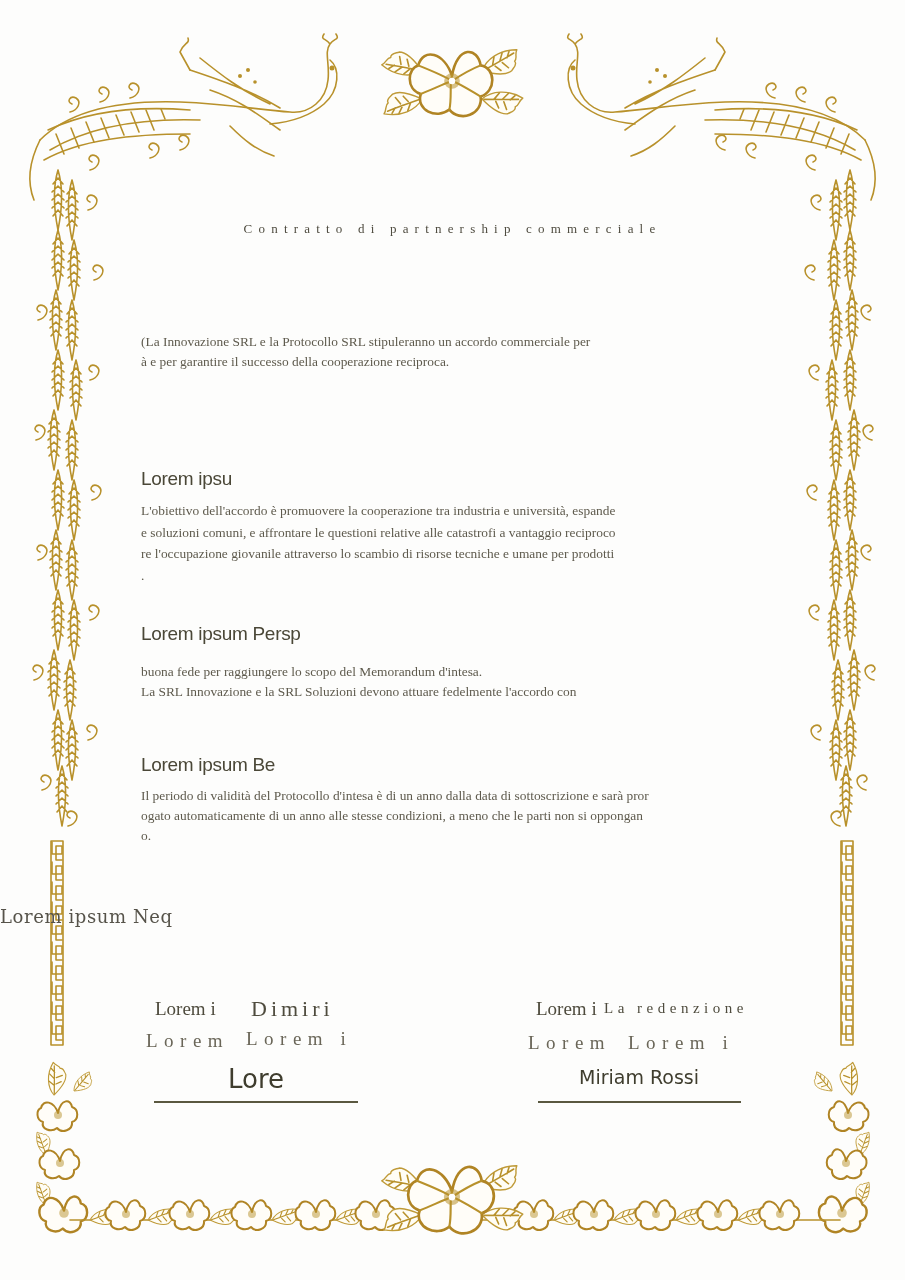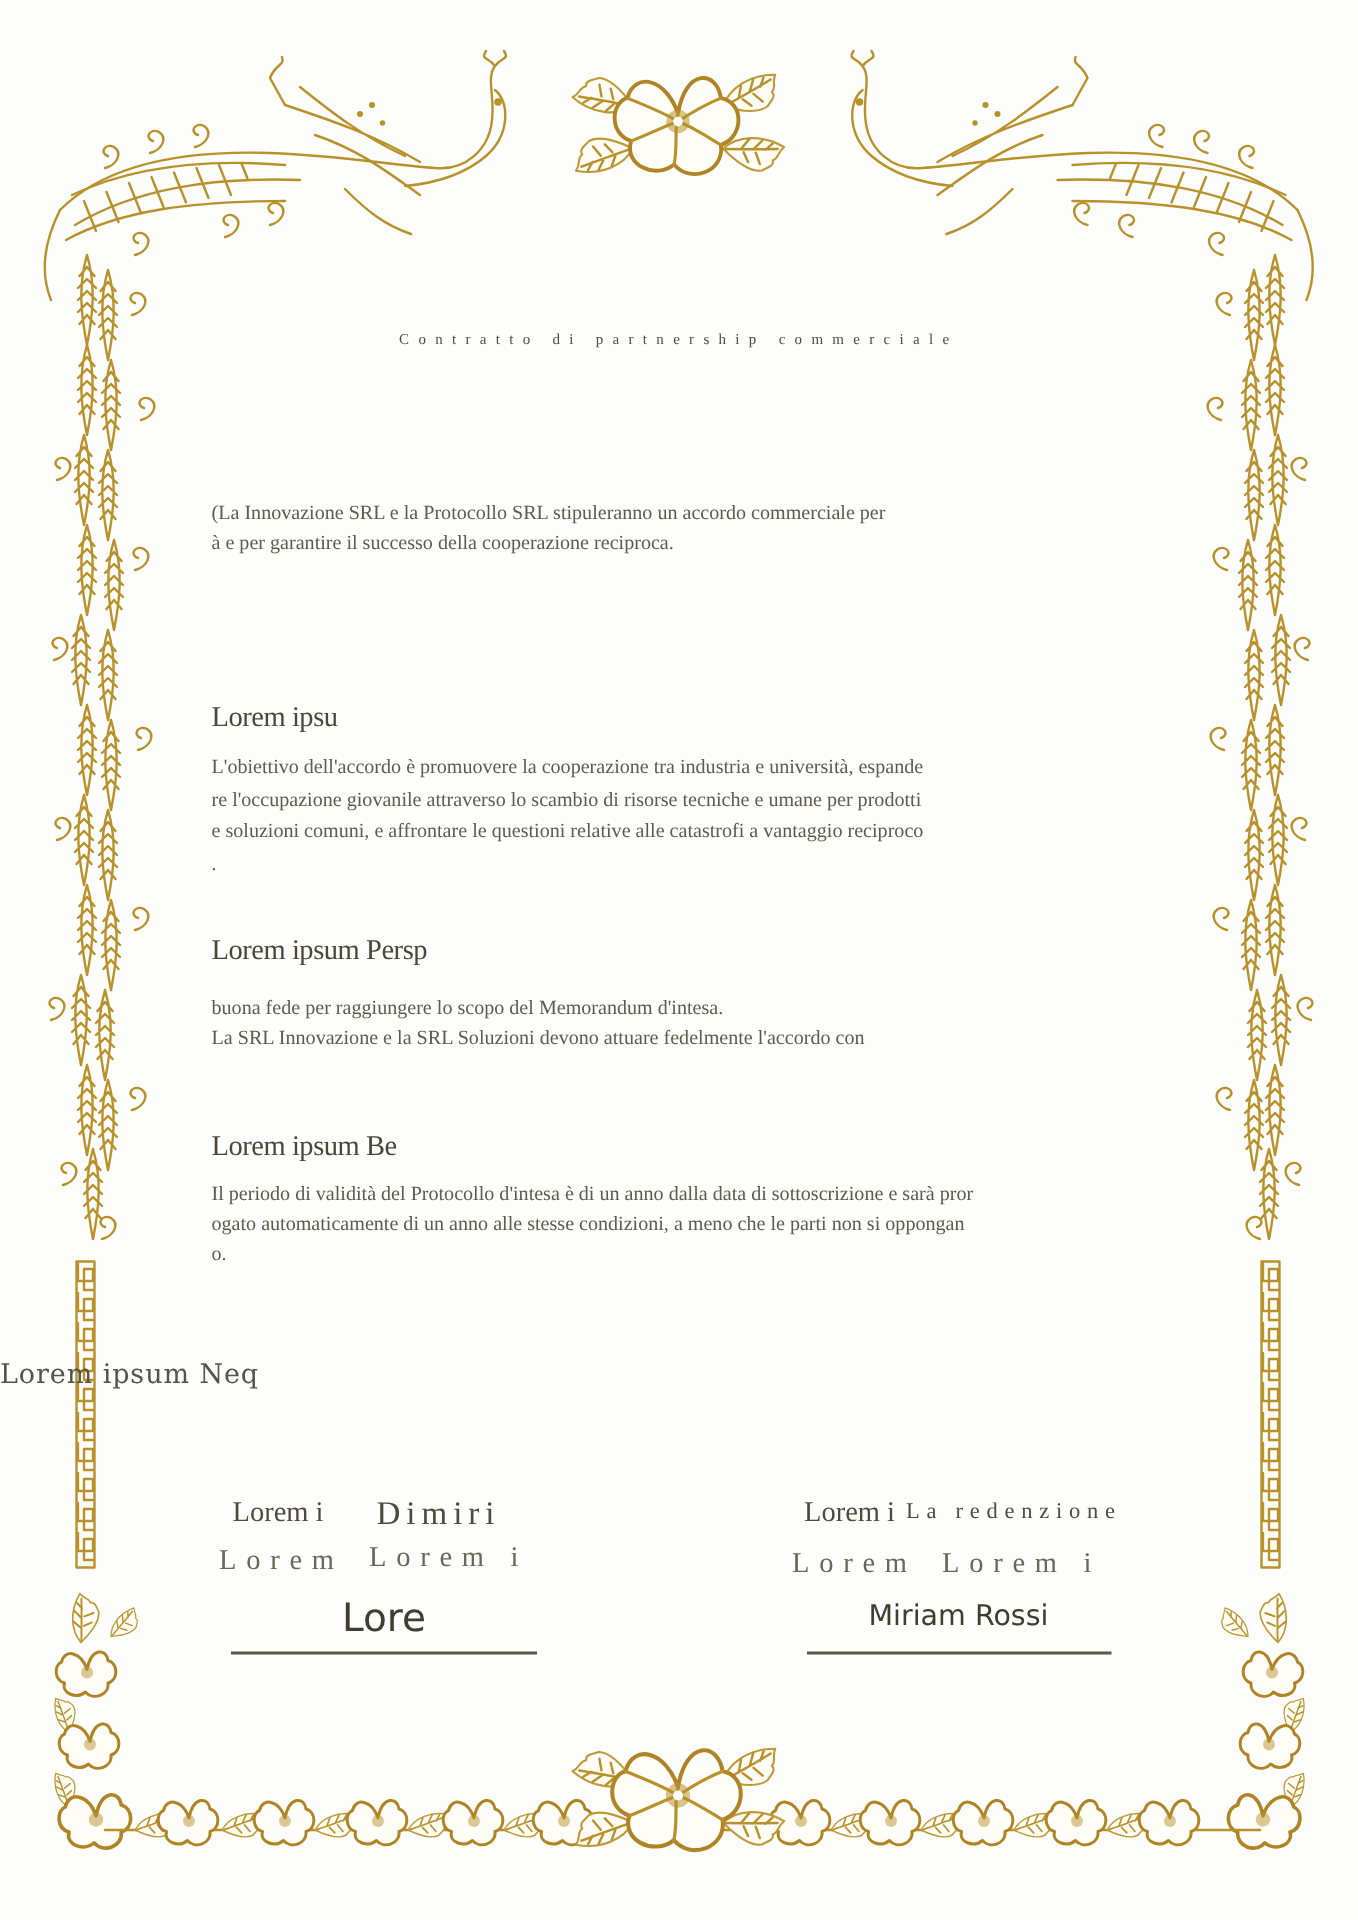--- a/index.html
+++ b/index.html
@@ -10,30 +10,30 @@
       color: #5a5646;
     }
     svg.orn { position: absolute; overflow: visible; }
     .gold { stroke: #b8912b; fill: none; stroke-width: 1.6; stroke-linecap: round; stroke-linejoin: round; }
     .goldfill { fill: #b8912b; }
     .leaf { stroke: #bf9a38; fill: #fffdf5; stroke-width: 1.4; stroke-linejoin: round; }
     .petal { stroke: #b08424; fill: #fffdf8; stroke-width: 2; stroke-linejoin: round; }
 
     .title {
       position: absolute; top: 221px; left: 0; width: 905px; text-align: center;
-      font-size: 10px; letter-spacing: 6.2px; color: #4f4c40;
+      font-size: 13px; letter-spacing: 6.2px; color: #4f4c40;
       font-family: "Liberation Serif", serif;
     }
     .para {
       position: absolute; left: 141px; font-size: 13.4px; line-height: 20px;
       color: #5e5a4d; font-family: "Liberation Serif", serif;
     }
     .heading {
       position: absolute; left: 141px; font-size: 19px; color: #4a4737;
-      font-family: Liberation Serif, serif; letter-spacing: -0.3px;
+      font-family: Liberation Sans, sans-serif; letter-spacing: -0.3px;
     }
     .neq {
       position: absolute; top: 906px; left: 0; width: 905px; 
       font-size: 18px; color: #56534a; letter-spacing: 0.6px;
       font-family: "DejaVu Serif", serif;
     }
     .sig-label { position: absolute; font-family: "Liberation Serif", serif; color: #4e4b3d; white-space: nowrap; }
     .sig-name { position: absolute; font-family: "DejaVu Sans", sans-serif; color: #3f3d2e; white-space: nowrap; text-align: center; }
     .sig-line { position: absolute; height: 2px; background: #5a5840; }
   </style>
@@ -270,22 +270,22 @@
 <div class="title">Contratto di partnership commerciale</div>
 
 <div class="para" style="top:332px">
   <div>(La Innovazione SRL e la Protocollo SRL stipuleranno un accordo commerciale per</div>
   <div>à e per garantire il successo della cooperazione reciproca.</div>
 </div>
 
 <div class="heading" style="top:468px">Lorem ipsu</div>
 <div class="para" style="top:500px;line-height:21.5px">
   <div>L'obiettivo dell'accordo è promuovere la cooperazione tra industria e università, espande</div>
+  <div>e soluzioni comuni, e affrontare le questioni relative alle catastrofi a vantaggio reciproco</div>
   <div>re l'occupazione giovanile attraverso lo scambio di risorse tecniche e umane per prodotti</div>
-  <div>e soluzioni comuni, e affrontare le questioni relative alle catastrofi a vantaggio reciproco</div>
   <div>.</div>
 </div>
 
 <div class="heading" style="top:623px">Lorem ipsum Persp</div>
 <div class="para" style="top:662px">
   <div>buona fede per raggiungere lo scopo del Memorandum d'intesa.</div>
   <div>La SRL Innovazione e la SRL Soluzioni devono attuare fedelmente l'accordo con</div>
 </div>
 
 <div class="heading" style="top:754px">Lorem ipsum Be</div>

